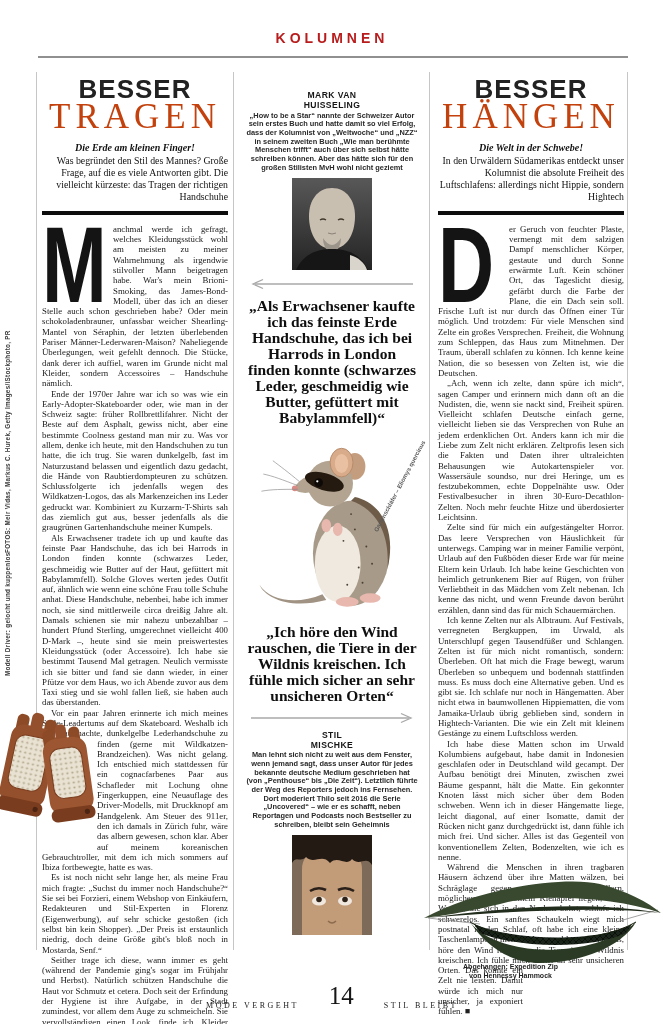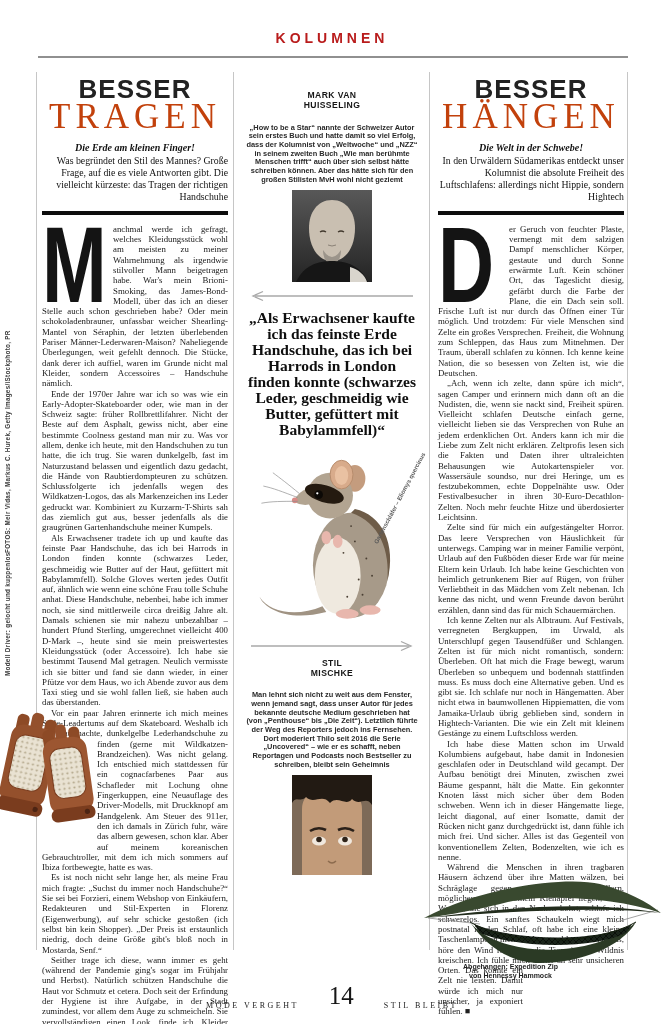--- a/index.html
+++ b/index.html
@@ -67,21 +67,21 @@
   .glove-reserve{float:left;width:54px;height:108px;margin:2px 5px 2px -4px;}
   .hammock-reserve{float:right;width:100px;height:74px;margin:2px -4px 0 5px;}
 
   
   .author-name{
     font-family:"Liberation Sans",sans-serif;font-weight:700;
     font-size:8.6px;line-height:1.2;letter-spacing:.4px;color:#161616;
   }
   .author-bio{
     font-family:"Liberation Sans",sans-serif;font-weight:700;
-    font-size:7.4px;line-height:8.7px;color:#2a2a2a;margin-top:13px;
+    font-size:7.4px;line-height:8.7px;color:#2a2a2a;margin-top:1px;
   }
   .portrait{display:block;margin:5px auto 0;}
   .arrow-row{margin:6px 0 2px;}
   .pull-quote{
     font-family:"Liberation Serif",serif;font-weight:700;
     font-size:15.5px;line-height:16px;color:#0f0f0f;margin-top:4px;
   }
   .mouse-wrap{position:relative;width:172px;height:186px;margin-top:8px;}
   .mouse-caption{
     position:absolute;left:127px;top:96px;
@@ -203,20 +203,21 @@
         <ellipse cx="120" cy="172" rx="11" ry="5" fill="#e8b7ad"></ellipse>
         <g stroke="#8a8a8a" stroke-width="0.7" fill="none">
           <path d="M44,54 C28,48 18,44 8,42"></path>
           <path d="M44,58 C28,58 16,58 6,60"></path>
           <path d="M46,50 C34,40 26,34 18,28"></path>
         </g>
       </svg>
       <div class="mouse-caption">Gartenschläfer – Eliomys quercinus</div>
     </div>
 
+    <div class="pull-quote">„Ich höre den Wind rauschen, die Tiere in der Wildnis kreischen. Ich fühle mich sicher an sehr unsicheren Orten“</div>
 
     <div class="arrow-row">
       <svg width="170" height="12" viewBox="0 0 170 12">
         <line x1="4" y1="6" x2="162" y2="6" stroke="#a8a8a8" stroke-width="1.3"></line>
         <path d="M154,1.5 L164,6 L154,10.5" fill="none" stroke="#a8a8a8" stroke-width="1.3"></path>
       </svg>
     </div>
 
     <div class="author-name">
       <div>STIL</div>

